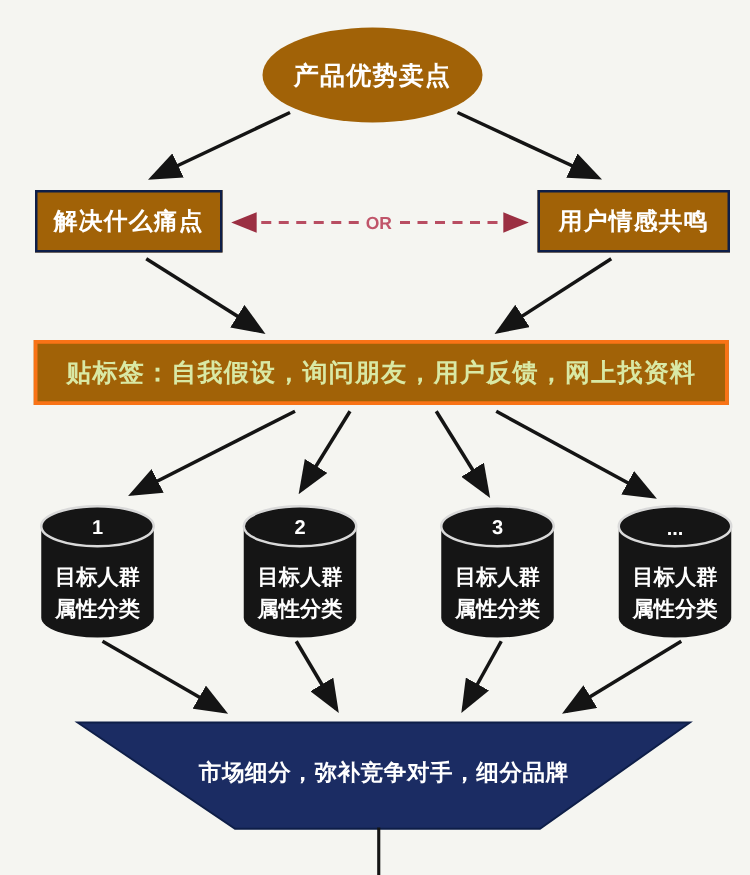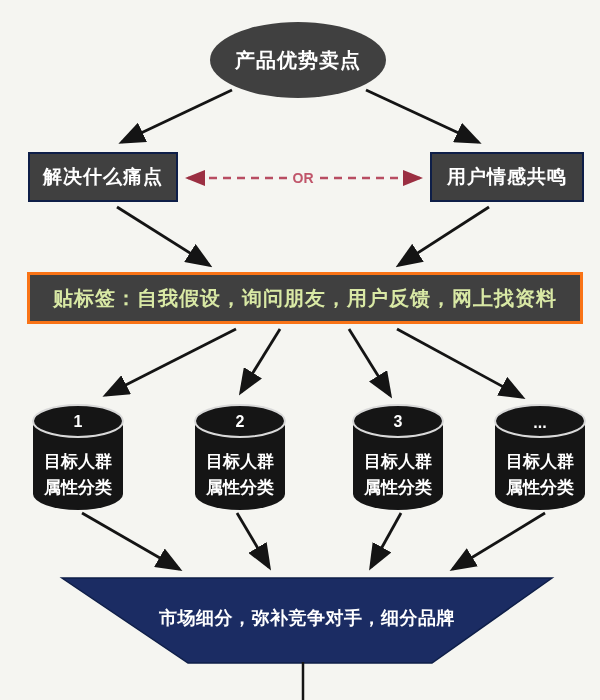--- a/index.html
+++ b/index.html
@@ -8,21 +8,21 @@
     font-family:"Liberation Sans","DejaVu Sans",sans-serif;
     background:#ffffff;
   }
   .stage{
     position:relative;width:600px;height:700px;
     background:#f5f5f1;overflow:hidden;
   }
   .layer{position:absolute;left:0;top:0;}
   .node{
     position:absolute;display:flex;align-items:center;justify-content:center;
-    background:#404040;color:#ffffff;font-weight:bold;text-align:right;
+    background:#a16207;color:#ffffff;font-weight:bold;text-align:right;
     box-sizing:border-box;
   }
   .ellipse-node{
     left:210px;top:22px;width:176px;height:76px;border-radius:50%;
     font-size:20px;letter-spacing:1px;
   }
   .rect-node{
     border:2px solid #0e1e48;font-size:19px;letter-spacing:1px;
   }
   .rect-left{left:28px;top:152px;width:150px;height:50px;}

